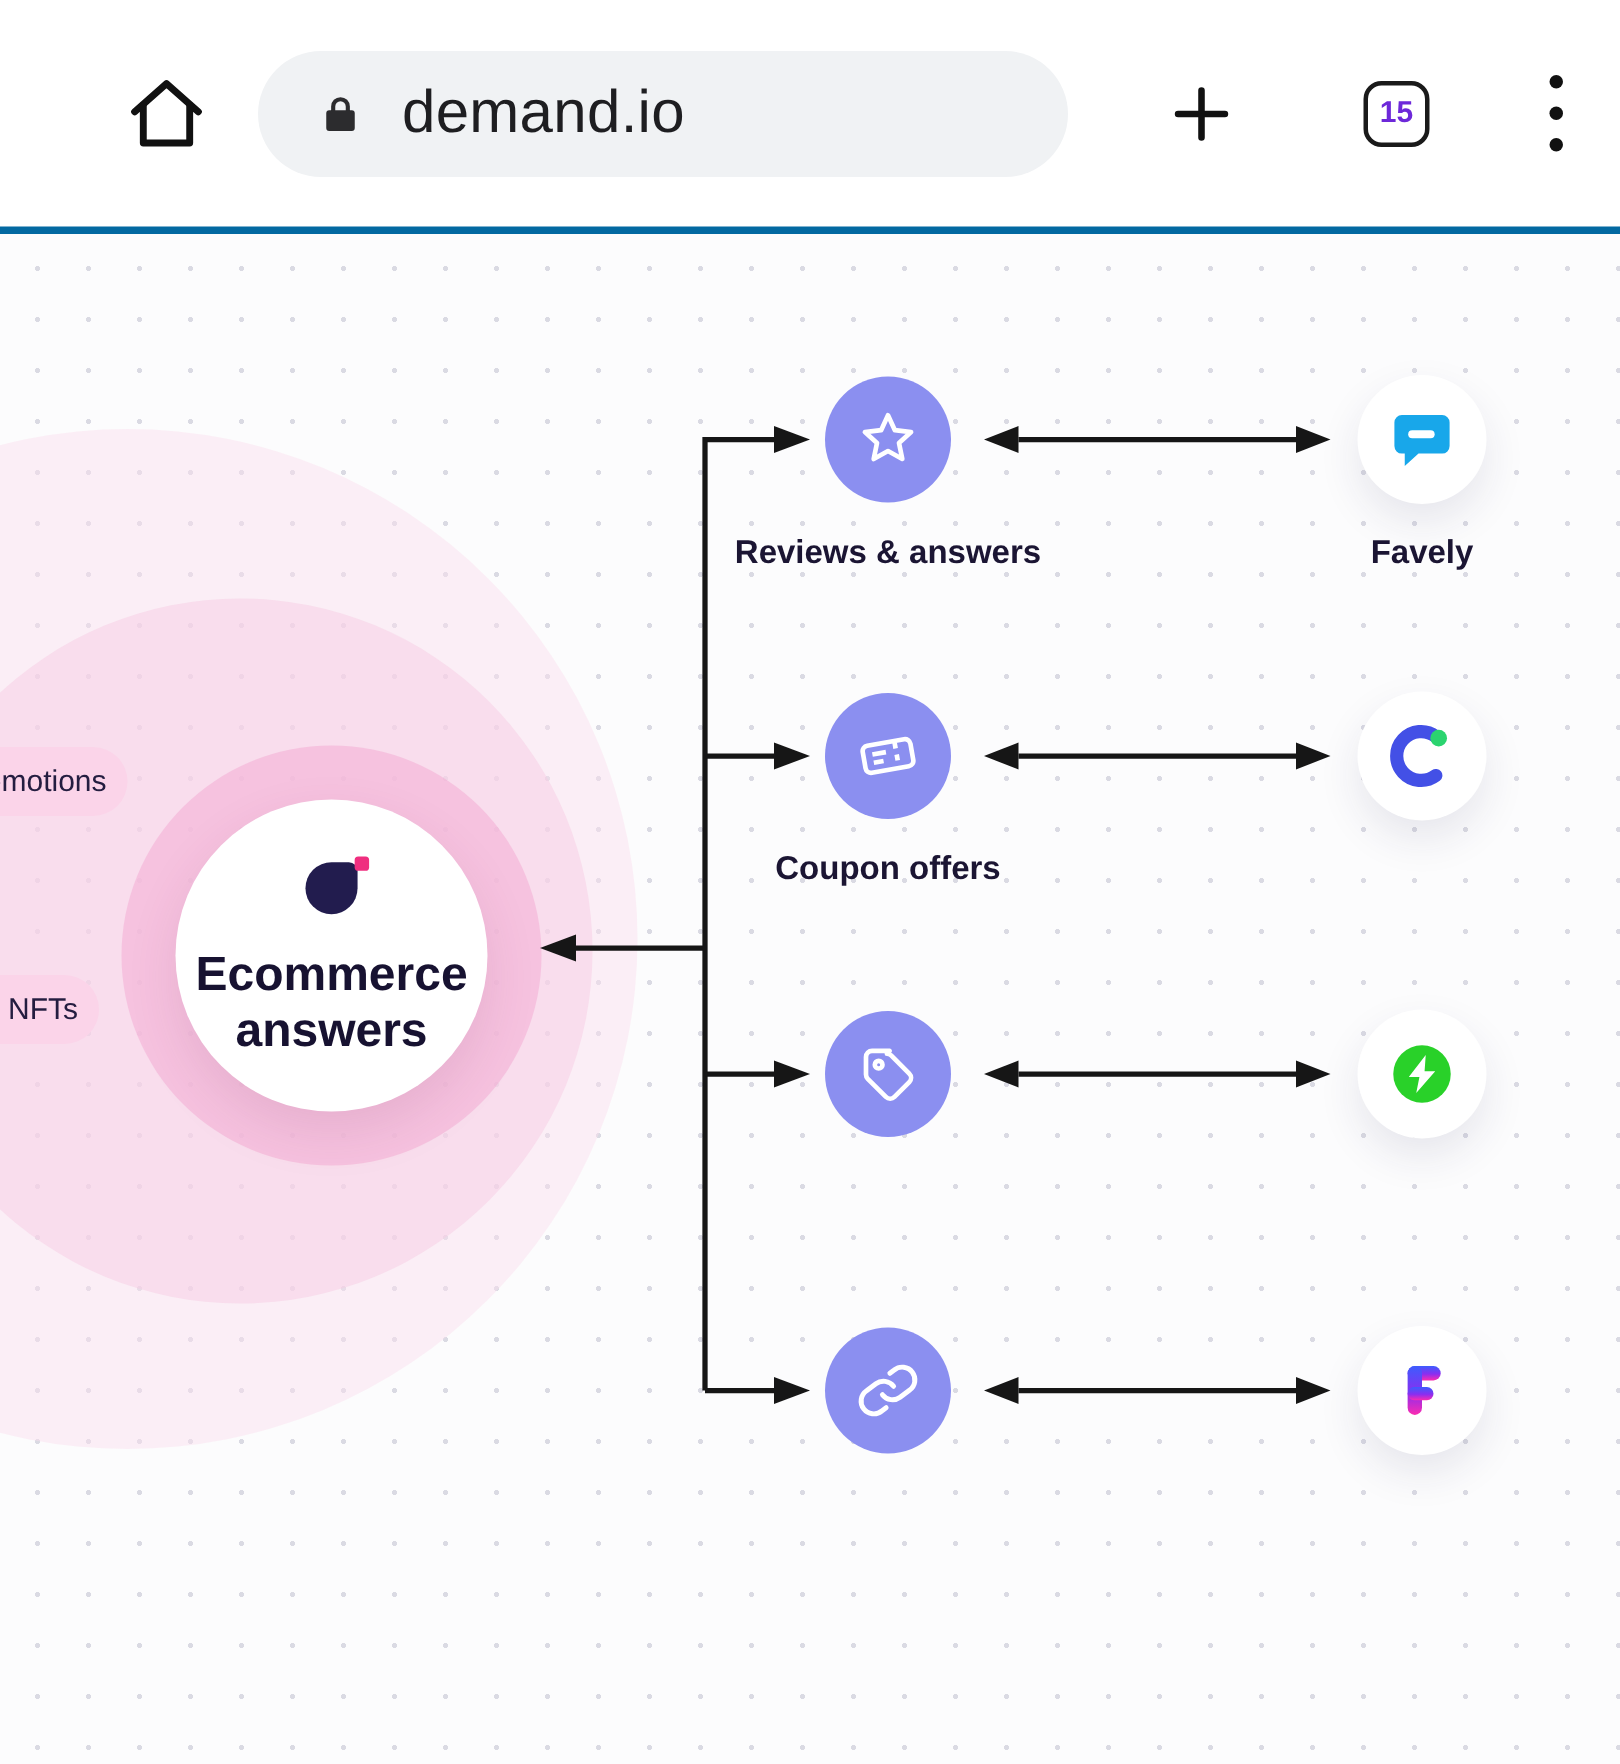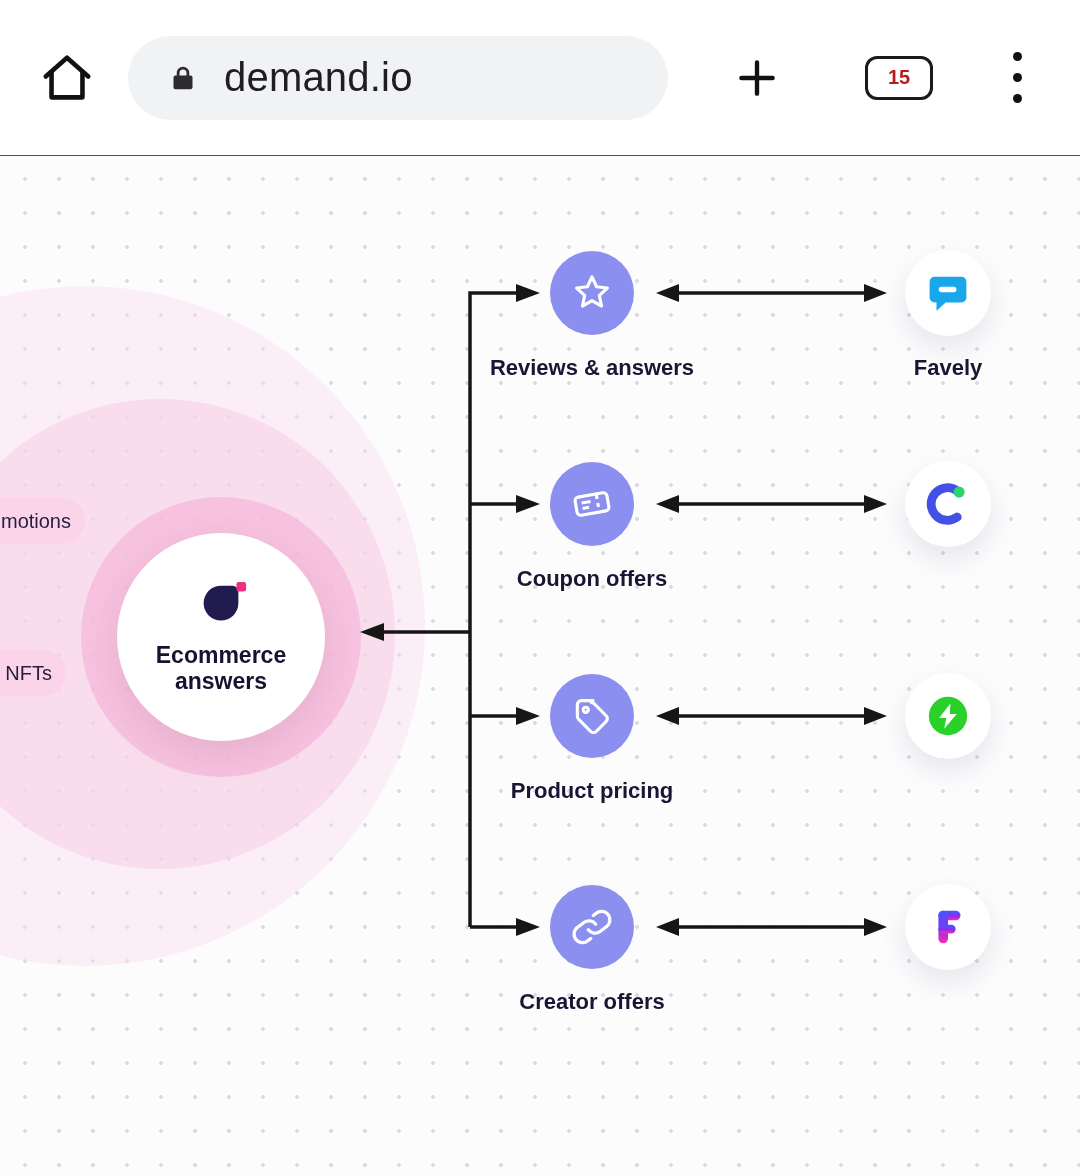--- a/index.html
+++ b/index.html
@@ -6,33 +6,33 @@
     --node-purple:#8b8ff0; --pill-pink:#fbd4e9; --arrow-black:#161616;
     --knoji-blue:#18a7ea; --simplycodes-indigo:#4350e6; --simplycodes-green:#2bd46f;
     --dealspotr-green:#29d129; --logo-navy:#221c4e; --logo-pink:#ef2e7f;
   }
   *{box-sizing:border-box;margin:0;padding:0;}
   html,body{width:1080px;height:1176px;overflow:hidden;background:#fff;
     font-family:"Liberation Sans","DejaVu Sans",sans-serif;}
   .screen{width:1080px;height:1176px;position:relative;}
 
   
-  .browser-bar{height:156px;background:#fff;border-bottom:1px solid #0369a1;
-    display:flex;align-items:center;padding:0 38px;}
+  .browser-bar{height:156px;background:#fff;border-bottom:5px solid #0369a1;
+    display:flex;align-items:center;padding:0 38px;justify-content:flex-end;}
   .icon-btn{background:none;border:none;display:flex;align-items:center;justify-content:center;cursor:pointer;}
   .home-btn svg{width:58px;height:58px;}
   .url-pill{margin-left:32px;width:540px;height:84px;background:#f0f2f4;border-radius:42px;
     display:flex;align-items:center;padding-left:40px;cursor:pointer;}
   .lock{width:30px;height:30px;display:flex;}
   .url-text{margin-left:26px;font-size:40px;color:#1e1e21;letter-spacing:.2px;}
   .plus-btn{margin-left:64px;}
   .plus-btn svg{width:50px;height:50px;}
   .tab-btn{margin-left:83px;}
-  .tab-box{width:68px;height:44px;border:3.5px solid #1a1a1a;border-radius:12px;
-    display:flex;align-items:center;justify-content:center;font-size:20px;font-weight:700;color:#b91c1c;}
+  .tab-box{width:44px;height:44px;border:3.5px solid #1a1a1a;border-radius:12px;
+    display:flex;align-items:center;justify-content:center;font-size:20px;font-weight:700;color:#6d28d9;}
   .menu-btn{margin-left:80px;}
   .kebab{display:flex;flex-direction:column;gap:12px;}
   .kebab i{width:9px;height:9px;border-radius:50%;background:#111;}
 
   
   .canvas{position:relative;width:1080px;height:1020px;overflow:hidden;background-color:#fcfcfd;
     background-image:radial-gradient(circle,#dadae3 1.7px,transparent 1.9px);
     background-size:34px 34px;background-position:8px 6px;}
   .ring{position:absolute;border-radius:50%;z-index:1;}
   .lines{position:absolute;left:0;top:0;z-index:2;}
@@ -40,21 +40,21 @@
   .lines polygon{fill:var(--arrow-black,#161616);}
 
   .pill{position:absolute;height:46px;background:var(--pill-pink,#fbd4e9);border-radius:23px;
     display:flex;align-items:center;justify-content:flex-end;z-index:3;}
   .pill span{font-size:20px;font-weight:500;color:#241d40;padding-right:14px;}
 
   .center-node{position:absolute;left:117px;top:377px;width:208px;height:208px;border-radius:50%;
     background:#fff;box-shadow:0 14px 34px rgba(120,40,90,.12);z-index:3;
     display:flex;flex-direction:column;align-items:center;justify-content:center;}
   .center-node .clogo{display:flex;margin-bottom:8px;}
-  .cline{font-size:23px;font-weight:700;color:#171231;line-height:1.15;}
+  .cline{font-size:32px;font-weight:700;color:#171231;line-height:1.15;}
 
   .pnode{position:absolute;width:84px;height:84px;border-radius:50%;
     background:var(--node-purple,#8b8ff0);z-index:3;
     display:flex;align-items:center;justify-content:center;}
   .pnode svg{width:44px;height:44px;}
   .bnode{position:absolute;width:86px;height:86px;border-radius:50%;background:#fff;z-index:3;
     box-shadow:0 12px 28px rgba(40,40,90,.10);
     display:flex;align-items:center;justify-content:center;}
   .bnode svg{width:46px;height:46px;}
   .flabel,.blabel{position:absolute;z-index:3;text-align:center;
@@ -208,39 +208,37 @@
     </div>
 
     <div class="pnode" style="left:550px;top:518px">
       <span style="display:flex">
         <svg viewBox="0 0 24 24" fill="none" stroke="#fff" stroke-width="1.7" stroke-linejoin="round" width="44" height="44">
           <path d="M12.6 3.6H6.2A2.2 2.2 0 0 0 4 5.8v6.4c0 .58.23 1.14.64 1.55l6.6 6.6a2.2 2.2 0 0 0 3.1 0l5.4-5.4a2.2 2.2 0 0 0 0-3.1l-6.6-6.6a2.2 2.2 0 0 0-1.54-.65z"></path>
           <circle cx="8.6" cy="8.6" r="1.4"></circle>
         </svg>
       </span>
     </div>
-    <div class="flabel" style="left:432px;top:622px">Product pricing</div>
     <div class="bnode" style="left:905px;top:517px">
       <span style="display:flex">
         <svg viewBox="0 0 24 24">
           <circle class="fill-ds" cx="12" cy="12" r="10"></circle>
           <path d="M13.3 5.4 7.4 13h3.7l-1.1 5.6L16.6 11h-3.7z" fill="#fff"></path>
         </svg>
       </span>
     </div>
 
     <div class="pnode" style="left:550px;top:729px">
       <span style="display:flex;transform:rotate(8deg)">
         <svg viewBox="0 0 24 24" fill="none" stroke="#fff" stroke-width="1.8" stroke-linecap="round" stroke-linejoin="round" width="44" height="44">
           <path d="M10.2 13.8a4.6 4.6 0 0 0 6.5 0l3-3a4.6 4.6 0 1 0-6.5-6.5l-1.4 1.4"></path>
           <path d="M13.8 10.2a4.6 4.6 0 0 0-6.5 0l-3 3a4.6 4.6 0 1 0 6.5 6.5l1.4-1.4"></path>
         </svg>
       </span>
     </div>
-    <div class="flabel" style="left:432px;top:833px">Creator offers</div>
     <div class="bnode" style="left:905px;top:728px">
       <span style="display:flex">
         <svg viewBox="0 0 24 24">
           <defs>
             <linearGradient id="favgrad" x1="0" y1="0" x2="0" y2="1">
               <stop offset="0" stop-color="#3d5cfe"></stop>
               <stop offset="0.55" stop-color="#8a2ef0"></stop>
               <stop offset="1" stop-color="#fb2bb1"></stop>
             </linearGradient>
           </defs>

